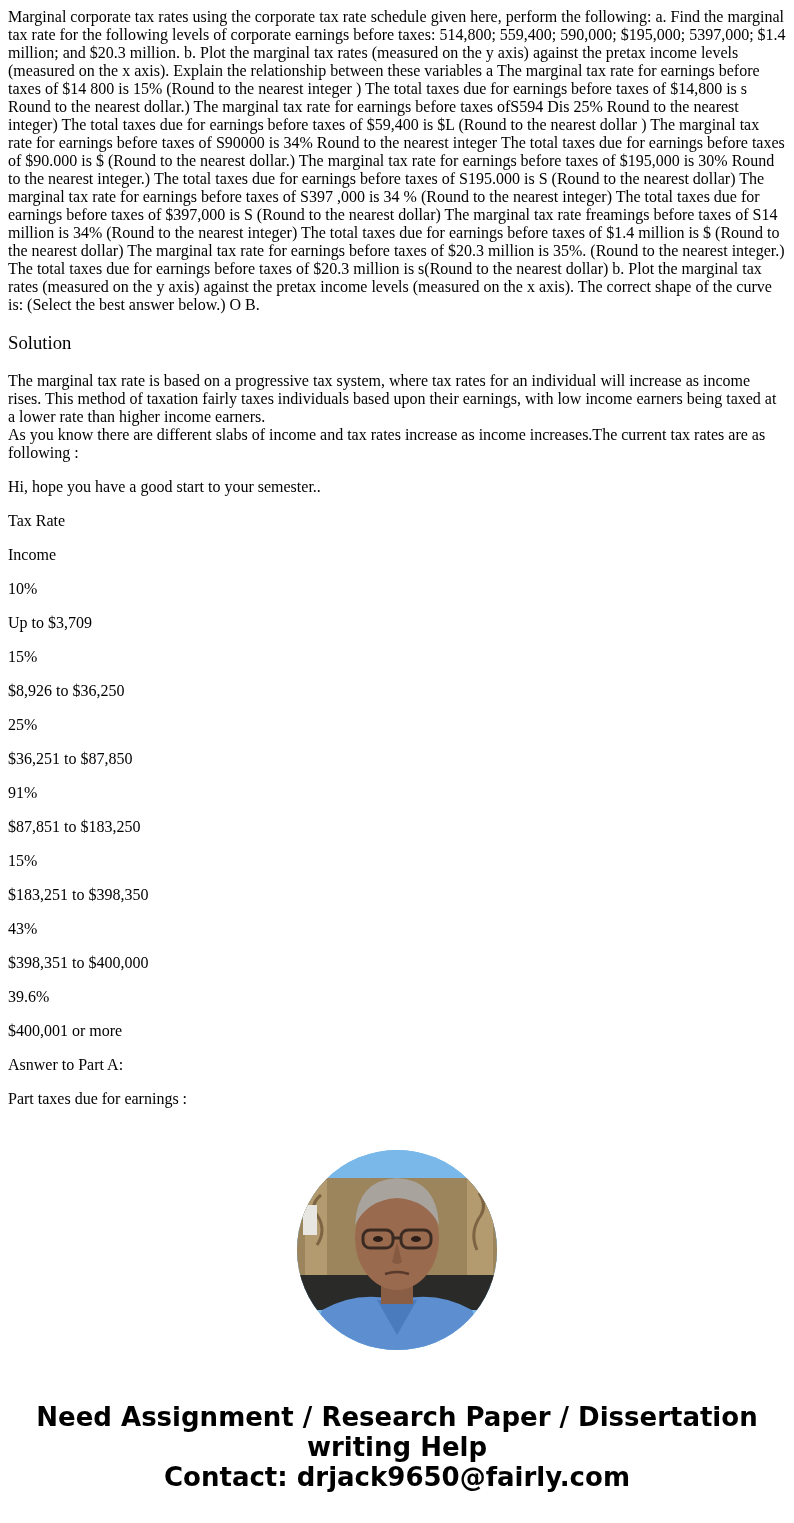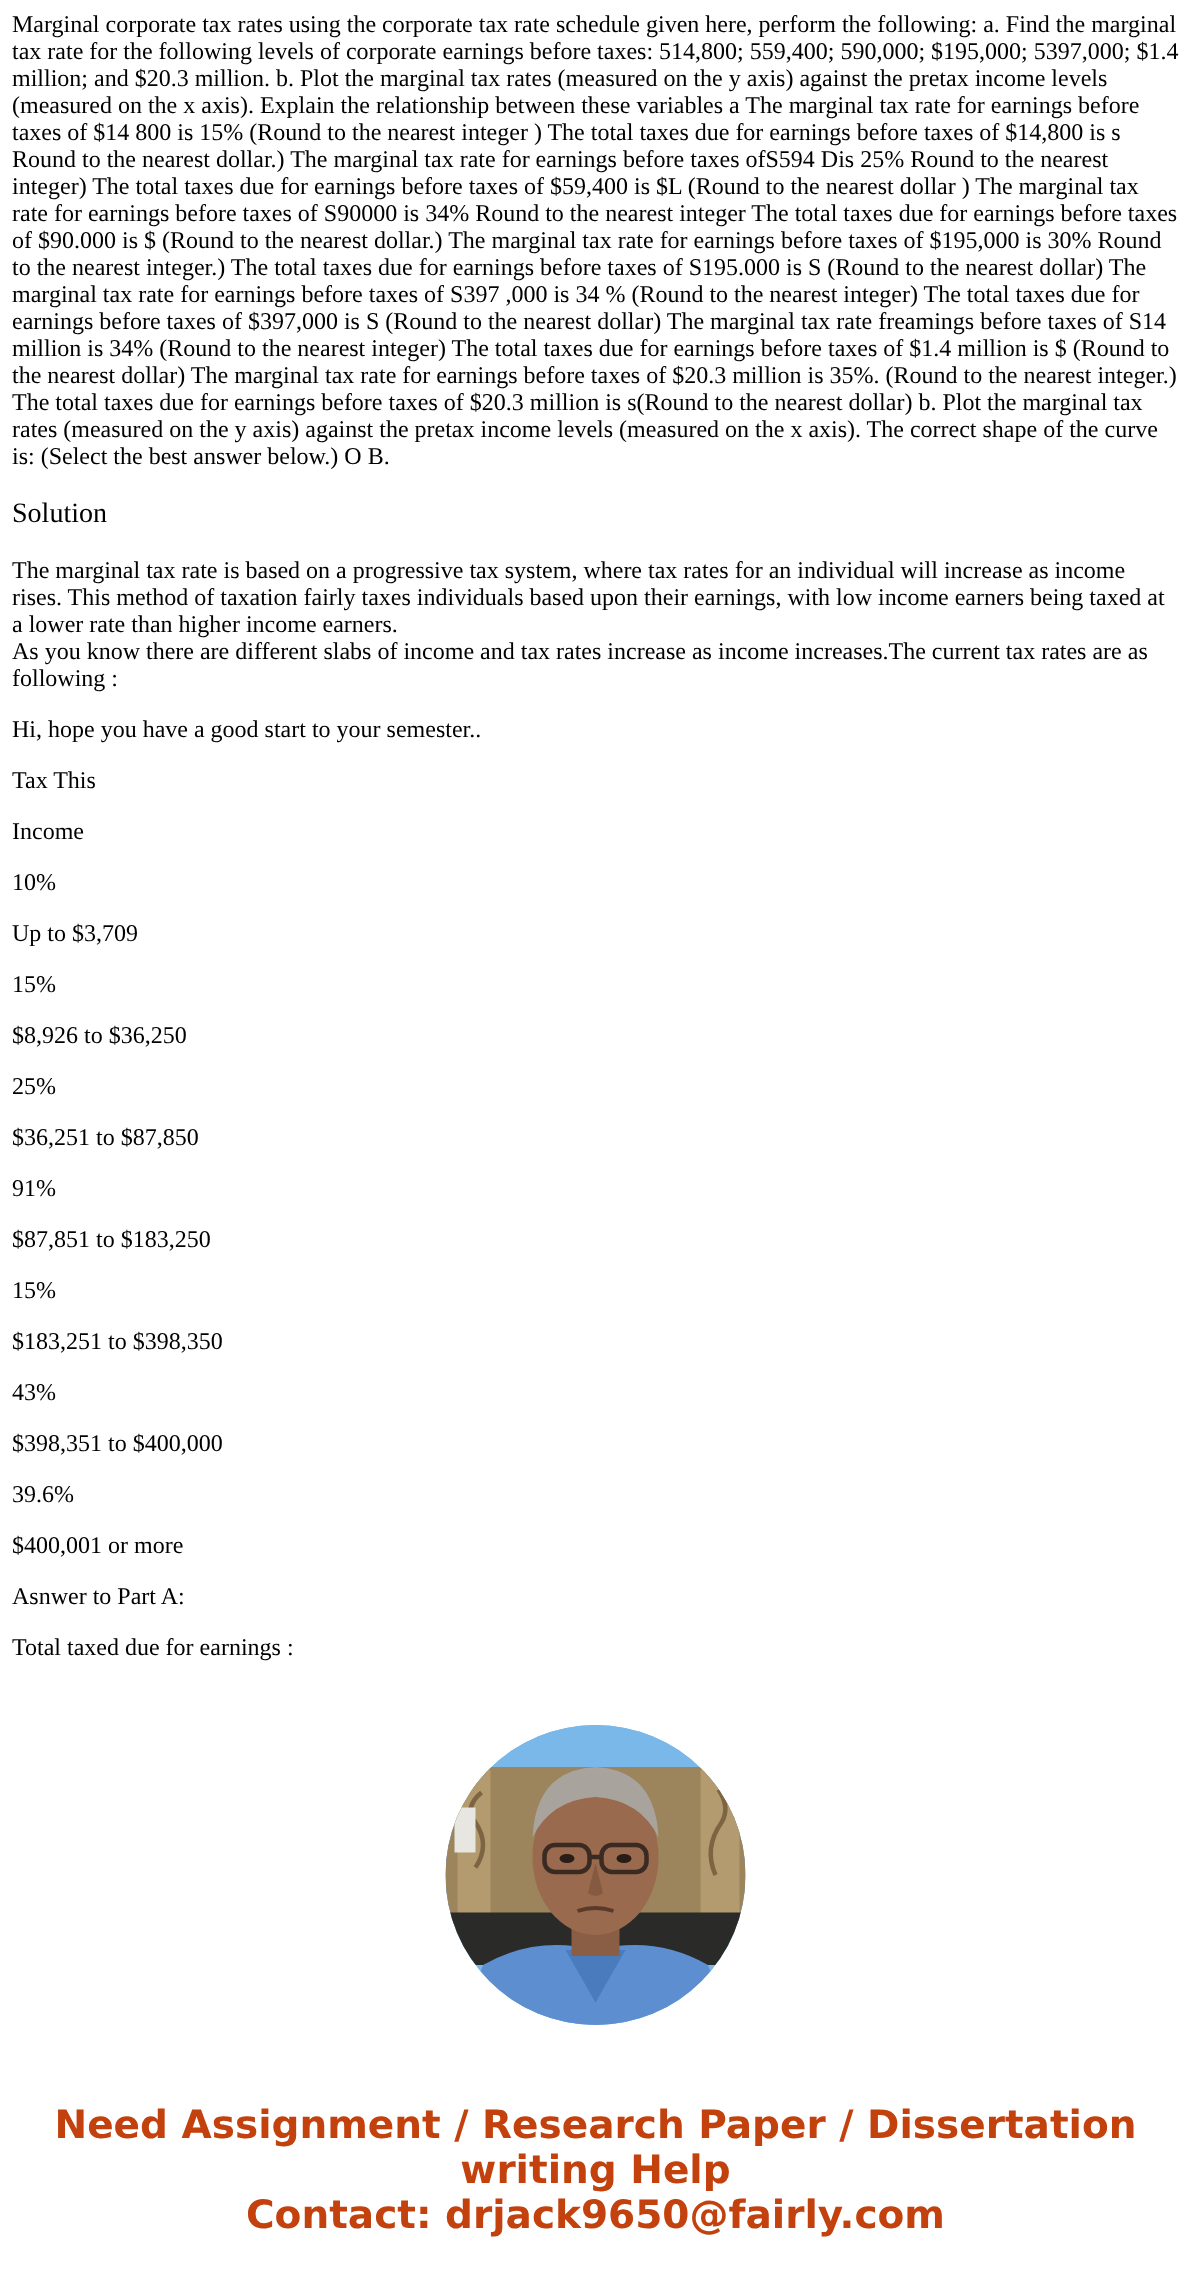--- a/index.html
+++ b/index.html
@@ -52,21 +52,21 @@
       display: block;
     }
     .footer {
       font-family: "DejaVu Sans", sans-serif;
       font-weight: bold;
       font-size: 26px;
       line-height: 30px;
       text-align: center;
       margin-top: 52px;
       padding: 0 20px;
-      color: #c2410c;
+      color: #000000;
     }
     .footer div {
       margin: 0;
     }
   </style>
 </head>
 <body>
 
 <div class="content">
   <p class="question">Marginal corporate tax rates using the corporate tax rate schedule given here, perform the following: a. Find the marginal tax rate for the following levels of corporate earnings before taxes: 514,800; 559,400; 590,000; $195,000; 5397,000; $1.4 million; and $20.3 million. b. Plot the marginal tax rates (measured on the y axis) against the pretax income levels (measured on the x axis). Explain the relationship between these variables a The marginal tax rate for earnings before taxes of $14 800 is 15% (Round to the nearest integer ) The total taxes due for earnings before taxes of $14,800 is s Round to the nearest dollar.) The marginal tax rate for earnings before taxes ofS594 Dis 25% Round to the nearest integer) The total taxes due for earnings before taxes of $59,400 is $L (Round to the nearest dollar ) The marginal tax rate for earnings before taxes of S90000 is 34% Round to the nearest integer The total taxes due for earnings before taxes of $90.000 is $ (Round to the nearest dollar.) The marginal tax rate for earnings before taxes of $195,000 is 30% Round to the nearest integer.) The total taxes due for earnings before taxes of S195.000 is S (Round to the nearest dollar) The marginal tax rate for earnings before taxes of S397 ,000 is 34 % (Round to the nearest integer) The total taxes due for earnings before taxes of $397,000 is S (Round to the nearest dollar) The marginal tax rate freamings before taxes of S14 million is 34% (Round to the nearest integer) The total taxes due for earnings before taxes of $1.4 million is $ (Round to the nearest dollar) The marginal tax rate for earnings before taxes of $20.3 million is 35%. (Round to the nearest integer.) The total taxes due for earnings before taxes of $20.3 million is s(Round to the nearest dollar) b. Plot the marginal tax rates (measured on the y axis) against the pretax income levels (measured on the x axis). The correct shape of the curve is: (Select the best answer below.) O B.</p>
@@ -74,21 +74,21 @@
   <h3 class="solution-heading">Solution</h3>
 
   <p>
     <span>The marginal tax rate is based on a progressive tax system, where tax rates for an individual will increase as income rises. This method of taxation fairly taxes individuals based upon their earnings, with low income earners being taxed at a lower rate than higher income earners.</span><br>
     <span>As you know there are different slabs of income and tax rates increase as income increases.The current tax rates are as following :</span>
   </p>
 
   <p>Hi, hope you have a good start to your semester..</p>
 
   <div class="schedule">
-    <p>Tax This</p>
+    <p>Tax Rate</p>
     <p>Income</p>
 
     <p>10%</p>
     <p>Up to $3,709</p>
 
     <p>15%</p>
     <p>$8,926 to $36,250</p>
 
     <p>25%</p>
     <p>$36,251 to $87,850</p>
@@ -100,21 +100,21 @@
     <p>$183,251 to $398,350</p>
 
     <p>43%</p>
     <p>$398,351 to $400,000</p>
 
     <p>39.6%</p>
     <p>$400,001 or more</p>
   </div>
 
   <p>Asnwer to Part A:</p>
-  <p>Total taxed due for earnings :</p>
+  <p>Part taxes due for earnings :</p>
 </div>
 
 <div class="photo-wrap">
   <div class="photo" aria-label="author portrait">
     <svg width="200" height="200" viewBox="0 0 200 200">
 
       <rect x="0" y="0" width="200" height="200" fill="#79b8e8"></rect>
 
       <rect x="0" y="28" width="200" height="105" fill="#9c845c"></rect>
       <rect x="8" y="30" width="22" height="98" fill="#b39b6f"></rect>

